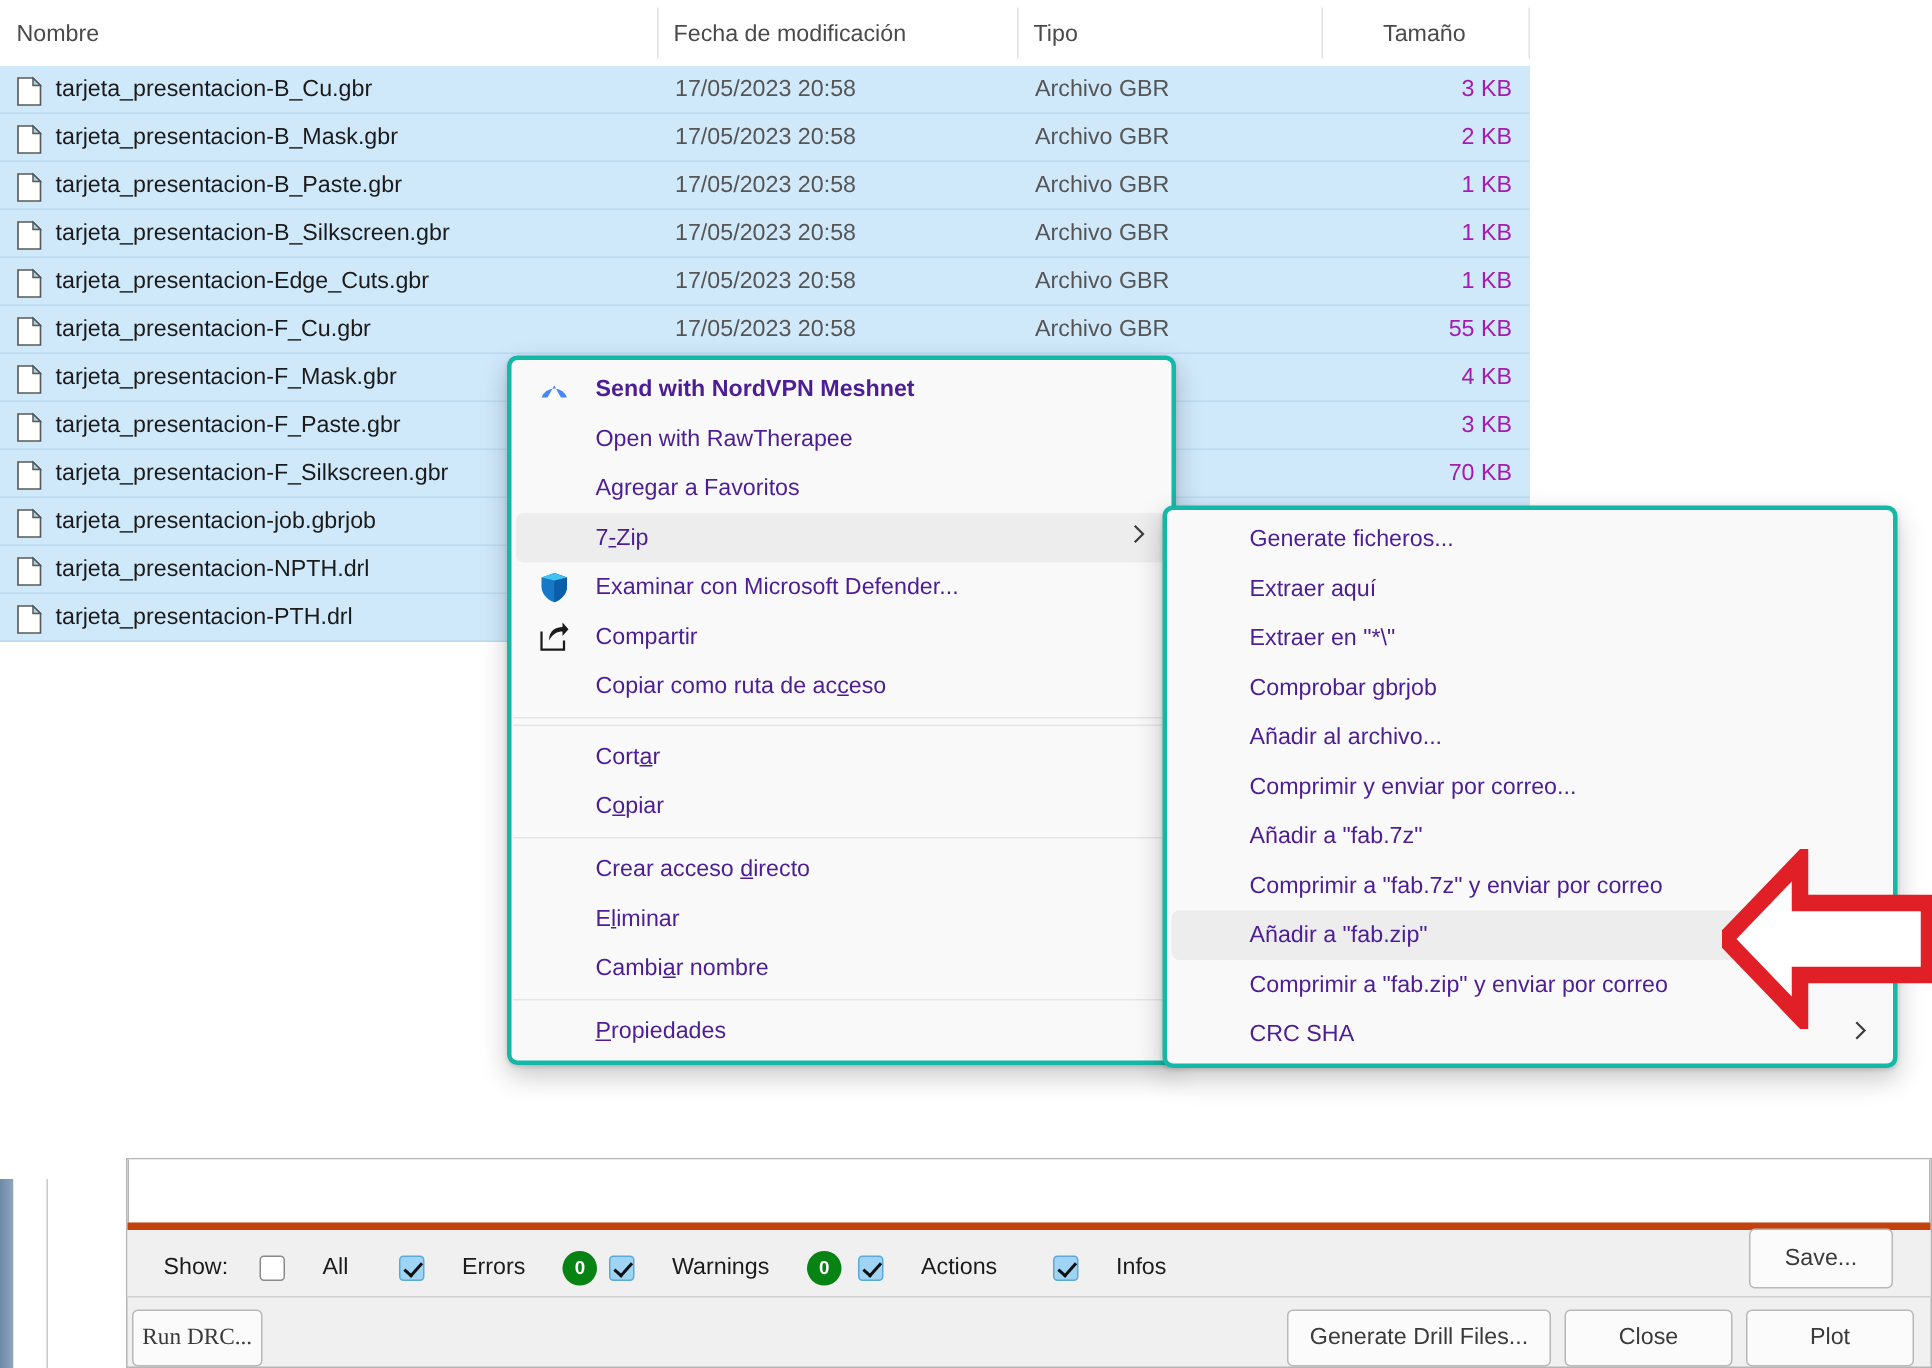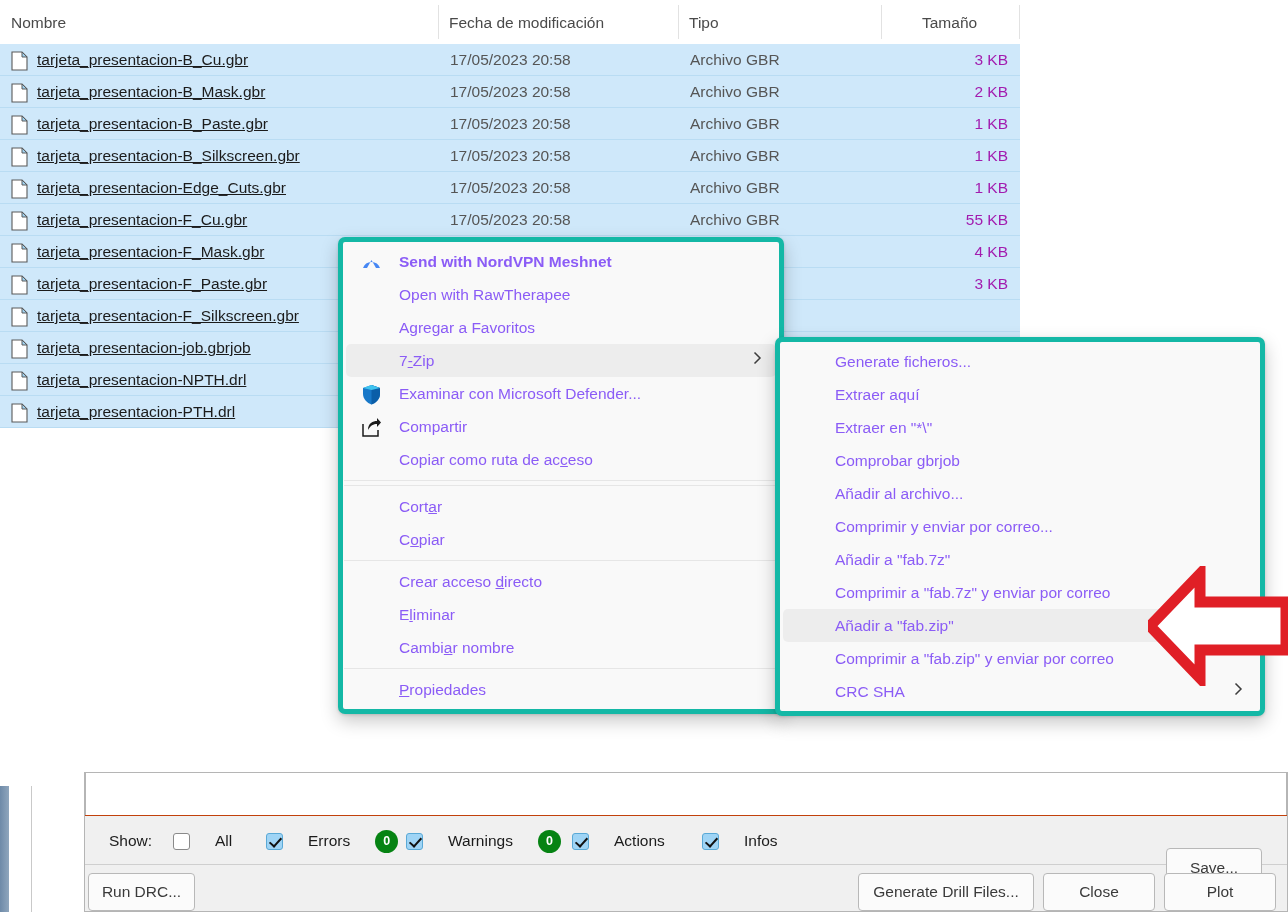--- a/index.html
+++ b/index.html
@@ -25,43 +25,43 @@
   .col-sep{position:absolute;top:5px;height:34px;width:1px;background:#e2e2e2;}
 
   .rows{position:absolute;left:0;top:44px;width:1020px;}
   .row{
     position:relative;height:32px;background:#cfe8fa;
     border-bottom:1px solid #b9dcf3;
     box-sizing:border-box;
   }
   .row .fname{
     position:absolute;left:37px;top:0;height:32px;line-height:32px;
-    font-size:15.5px;color:#1b1b1b;white-space:nowrap;text-decoration:underline;
+    font-size:15.5px;color:#1b1b1b;white-space:nowrap;
   }
   .row .fdate{
     position:absolute;left:450px;top:0;height:32px;line-height:32px;
     font-size:15.5px;color:#555;white-space:nowrap;
   }
   .row .ftype{
     position:absolute;left:690px;top:0;height:32px;line-height:32px;
     font-size:15.5px;color:#555;white-space:nowrap;
   }
   .row .fsize{
     position:absolute;left:830px;width:178px;top:0;height:32px;line-height:32px;
     font-size:15.5px;color:#a21caf;text-align:right;white-space:nowrap;
   }
   .file-icon{position:absolute;left:11px;top:7px;width:17px;height:20px;}
   .file-icon svg{display:block;}
 
   
   .ctxmenu{
     position:absolute;background:#f9f9f9;
-    border:5px solid #14b8a6;border-radius:7px;
+    border:3px solid #14b8a6;border-radius:7px;
     box-shadow:0 7px 18px rgba(0,0,0,.22), 0 1px 3px rgba(0,0,0,.14);
-    font-size:15.5px;color:#8b5cf6;
+    font-size:15.5px;color:#4c1d95;
     padding:3px 0;box-sizing:border-box;
   }
   #menu-main{left:338px;top:237px;width:446px;}
   #menu-7zip{left:775px;top:337px;width:490px;}
 
   .mi{
     position:relative;height:33px;line-height:33px;
     margin:0 3px;border-radius:5px;
     padding-left:53px;padding-right:34px;
     white-space:nowrap;cursor:default;
@@ -78,21 +78,21 @@
 
   
   #red-arrow{position:absolute;left:1148px;top:566px;width:140px;height:120px;pointer-events:none;}
 
   
   #drc-dialog{position:absolute;left:84px;top:772px;width:1204px;height:140px;
               background:#f0f0f0;border:1px solid #b5b5b5;box-sizing:border-box;}
   #drc-white{position:absolute;left:85px;top:773px;width:1202px;height:42px;background:#ffffff;
              border-left:1px solid #b5b5b5;border-right:1px solid #b5b5b5;box-sizing:border-box;}
   .show-bar{position:absolute;left:85px;top:815px;width:1202px;height:50px;
-            background:#f0f0f0;border-top:1px solid #c2410c;border-bottom:1px solid #cfcfcf;
+            background:#f0f0f0;border-top:5px solid #c2410c;border-bottom:1px solid #cfcfcf;
             box-sizing:border-box;text-align:right;}
   .show-label{position:absolute;left:0px;top:0;height:50px;line-height:50px;
               font-size:15.5px;color:#1b1b1b;padding-left:0px;}
   .cbx-group{position:absolute;top:0;height:50px;display:flex;align-items:center;gap:25px;}
   .cbx{width:17px;height:17px;border-radius:3px;box-sizing:border-box;display:inline-block;position:relative;}
   .cbx.off{background:#fff;border:1px solid #8a8a8a;}
   .cbx.on{background:#9fd4f5;border:1px solid #5aa9d6;}
   .cbx.on:after{
     content:"";position:absolute;left:5px;top:1px;width:5px;height:10px;
     border:solid #111;border-width:0 2px 2px 0;transform:rotate(42deg);
@@ -232,20 +232,21 @@
       <div class="row">
         <span class="file-icon">
           <svg width="17" height="20" viewBox="0 0 17 20">
             <path d="M1 1 H11 L16 6 V19 H1 Z" fill="#ffffff" stroke="#5a5a5a" stroke-width="1.1"></path>
             <path d="M11 1 L16 6 H11 Z" fill="#9fd3f2" stroke="#5a5a5a" stroke-width="1"></path>
           </svg>
         </span>
         <span class="fname">tarjeta_presentacion-F_Silkscreen.gbr</span>
         <span class="fdate"></span>
         <span class="ftype"></span>
+        <span class="fsize">70 KB</span>
       </div>
       <div class="row">
         <span class="file-icon">
           <svg width="17" height="20" viewBox="0 0 17 20">
             <path d="M1 1 H11 L16 6 V19 H1 Z" fill="#ffffff" stroke="#5a5a5a" stroke-width="1.1"></path>
             <path d="M11 1 L16 6 H11 Z" fill="#9fd3f2" stroke="#5a5a5a" stroke-width="1"></path>
           </svg>
         </span>
         <span class="fname">tarjeta_presentacion-job.gbrjob</span>
         <span class="fdate"></span>
@@ -362,21 +363,21 @@
     <span class="cbx on"></span>
     <span class="cbx-label">Actions</span>
   </div>
 
   <div class="cbx-group" style="left:617px;">
     <span class="cbx on"></span>
     <span class="cbx-label">Infos</span>
   </div>
 </div>
 
-<div class="btn" style="left:1166px;top:819px;width:96px;height:40px;line-height:38px;margin-top:29px;">Save...</div>
-
-<div class="btn" style="left:88px;top:873px;width:107px;height:38px;line-height:36px;">Run DRC...</div>
+<div class="btn" style="left:1166px;top:819px;width:96px;height:40px;line-height:38px;">Save...</div>
+
+<div class="btn" style="left:88px;top:873px;width:87px;height:38px;line-height:36px;font-family:Liberation Serif, serif;">Run DRC...</div>
 
 <div class="btn" style="left:858px;top:873px;width:176px;height:38px;line-height:36px;">Generate Drill Files...</div>
 
 <div class="btn" style="left:1043px;top:873px;width:112px;height:38px;line-height:36px;">Close</div>
 
 <div class="btn" style="left:1164px;top:873px;width:112px;height:38px;line-height:36px;">Plot</div>
 
 </body></html>

